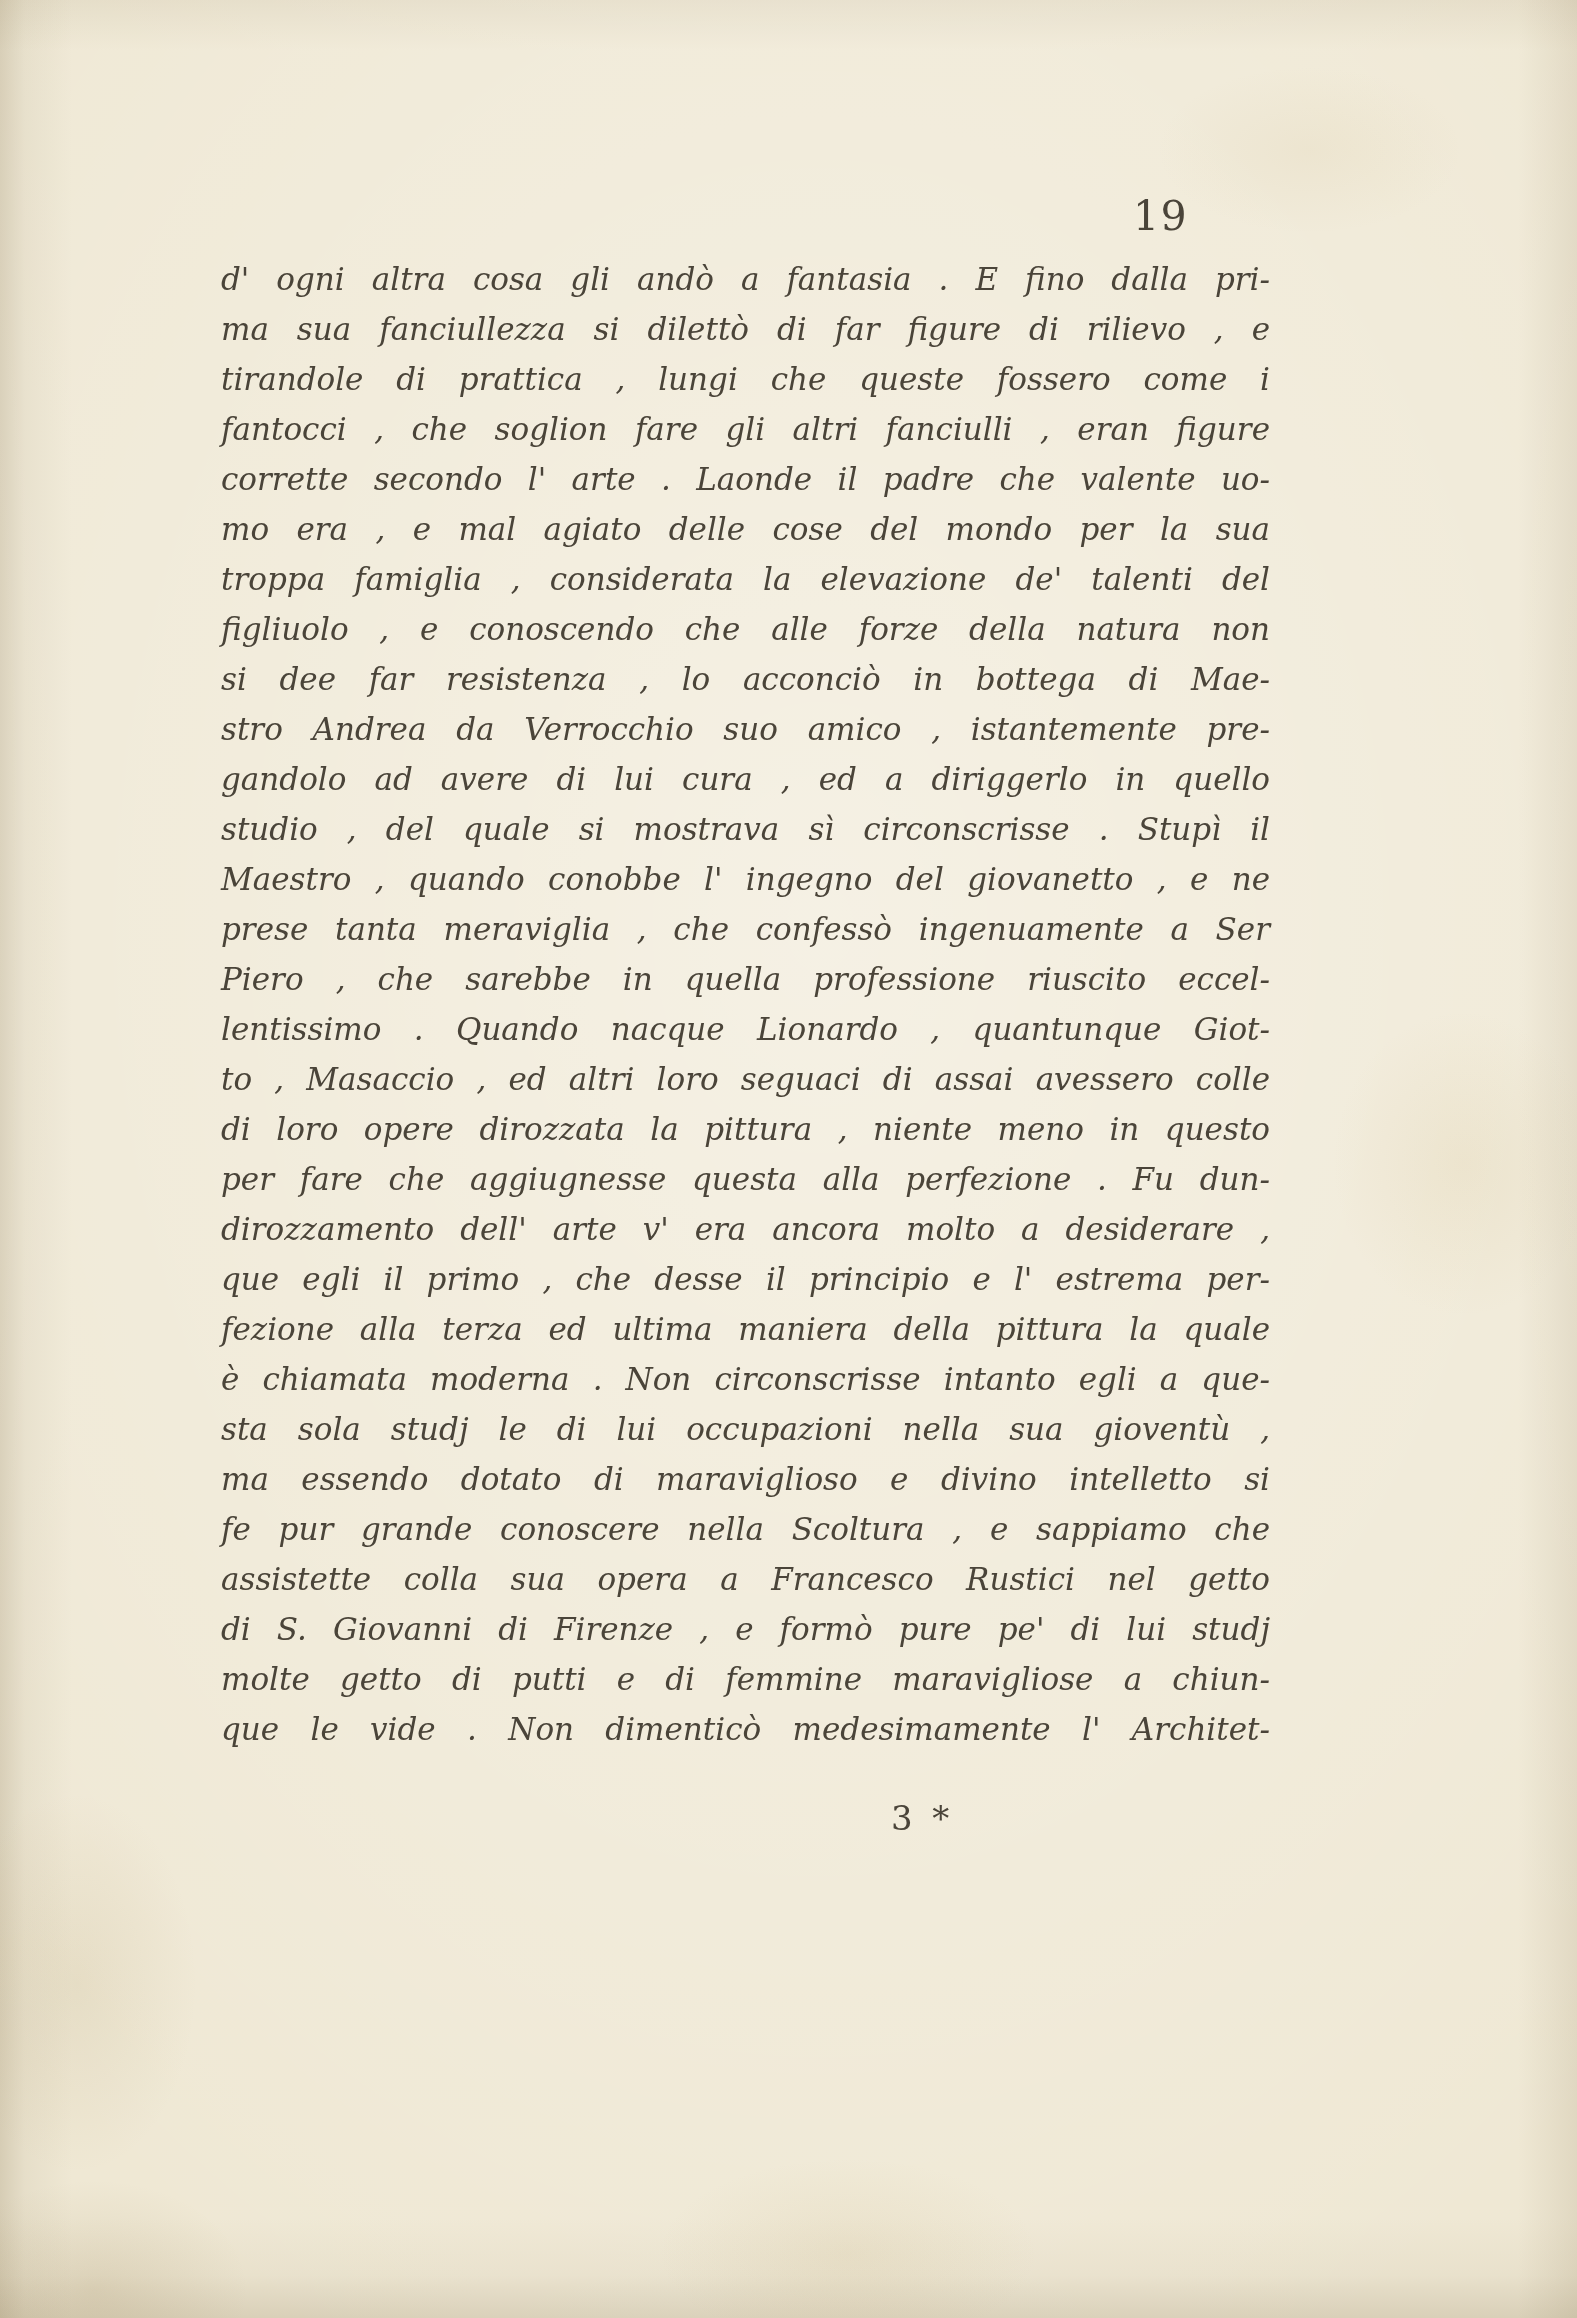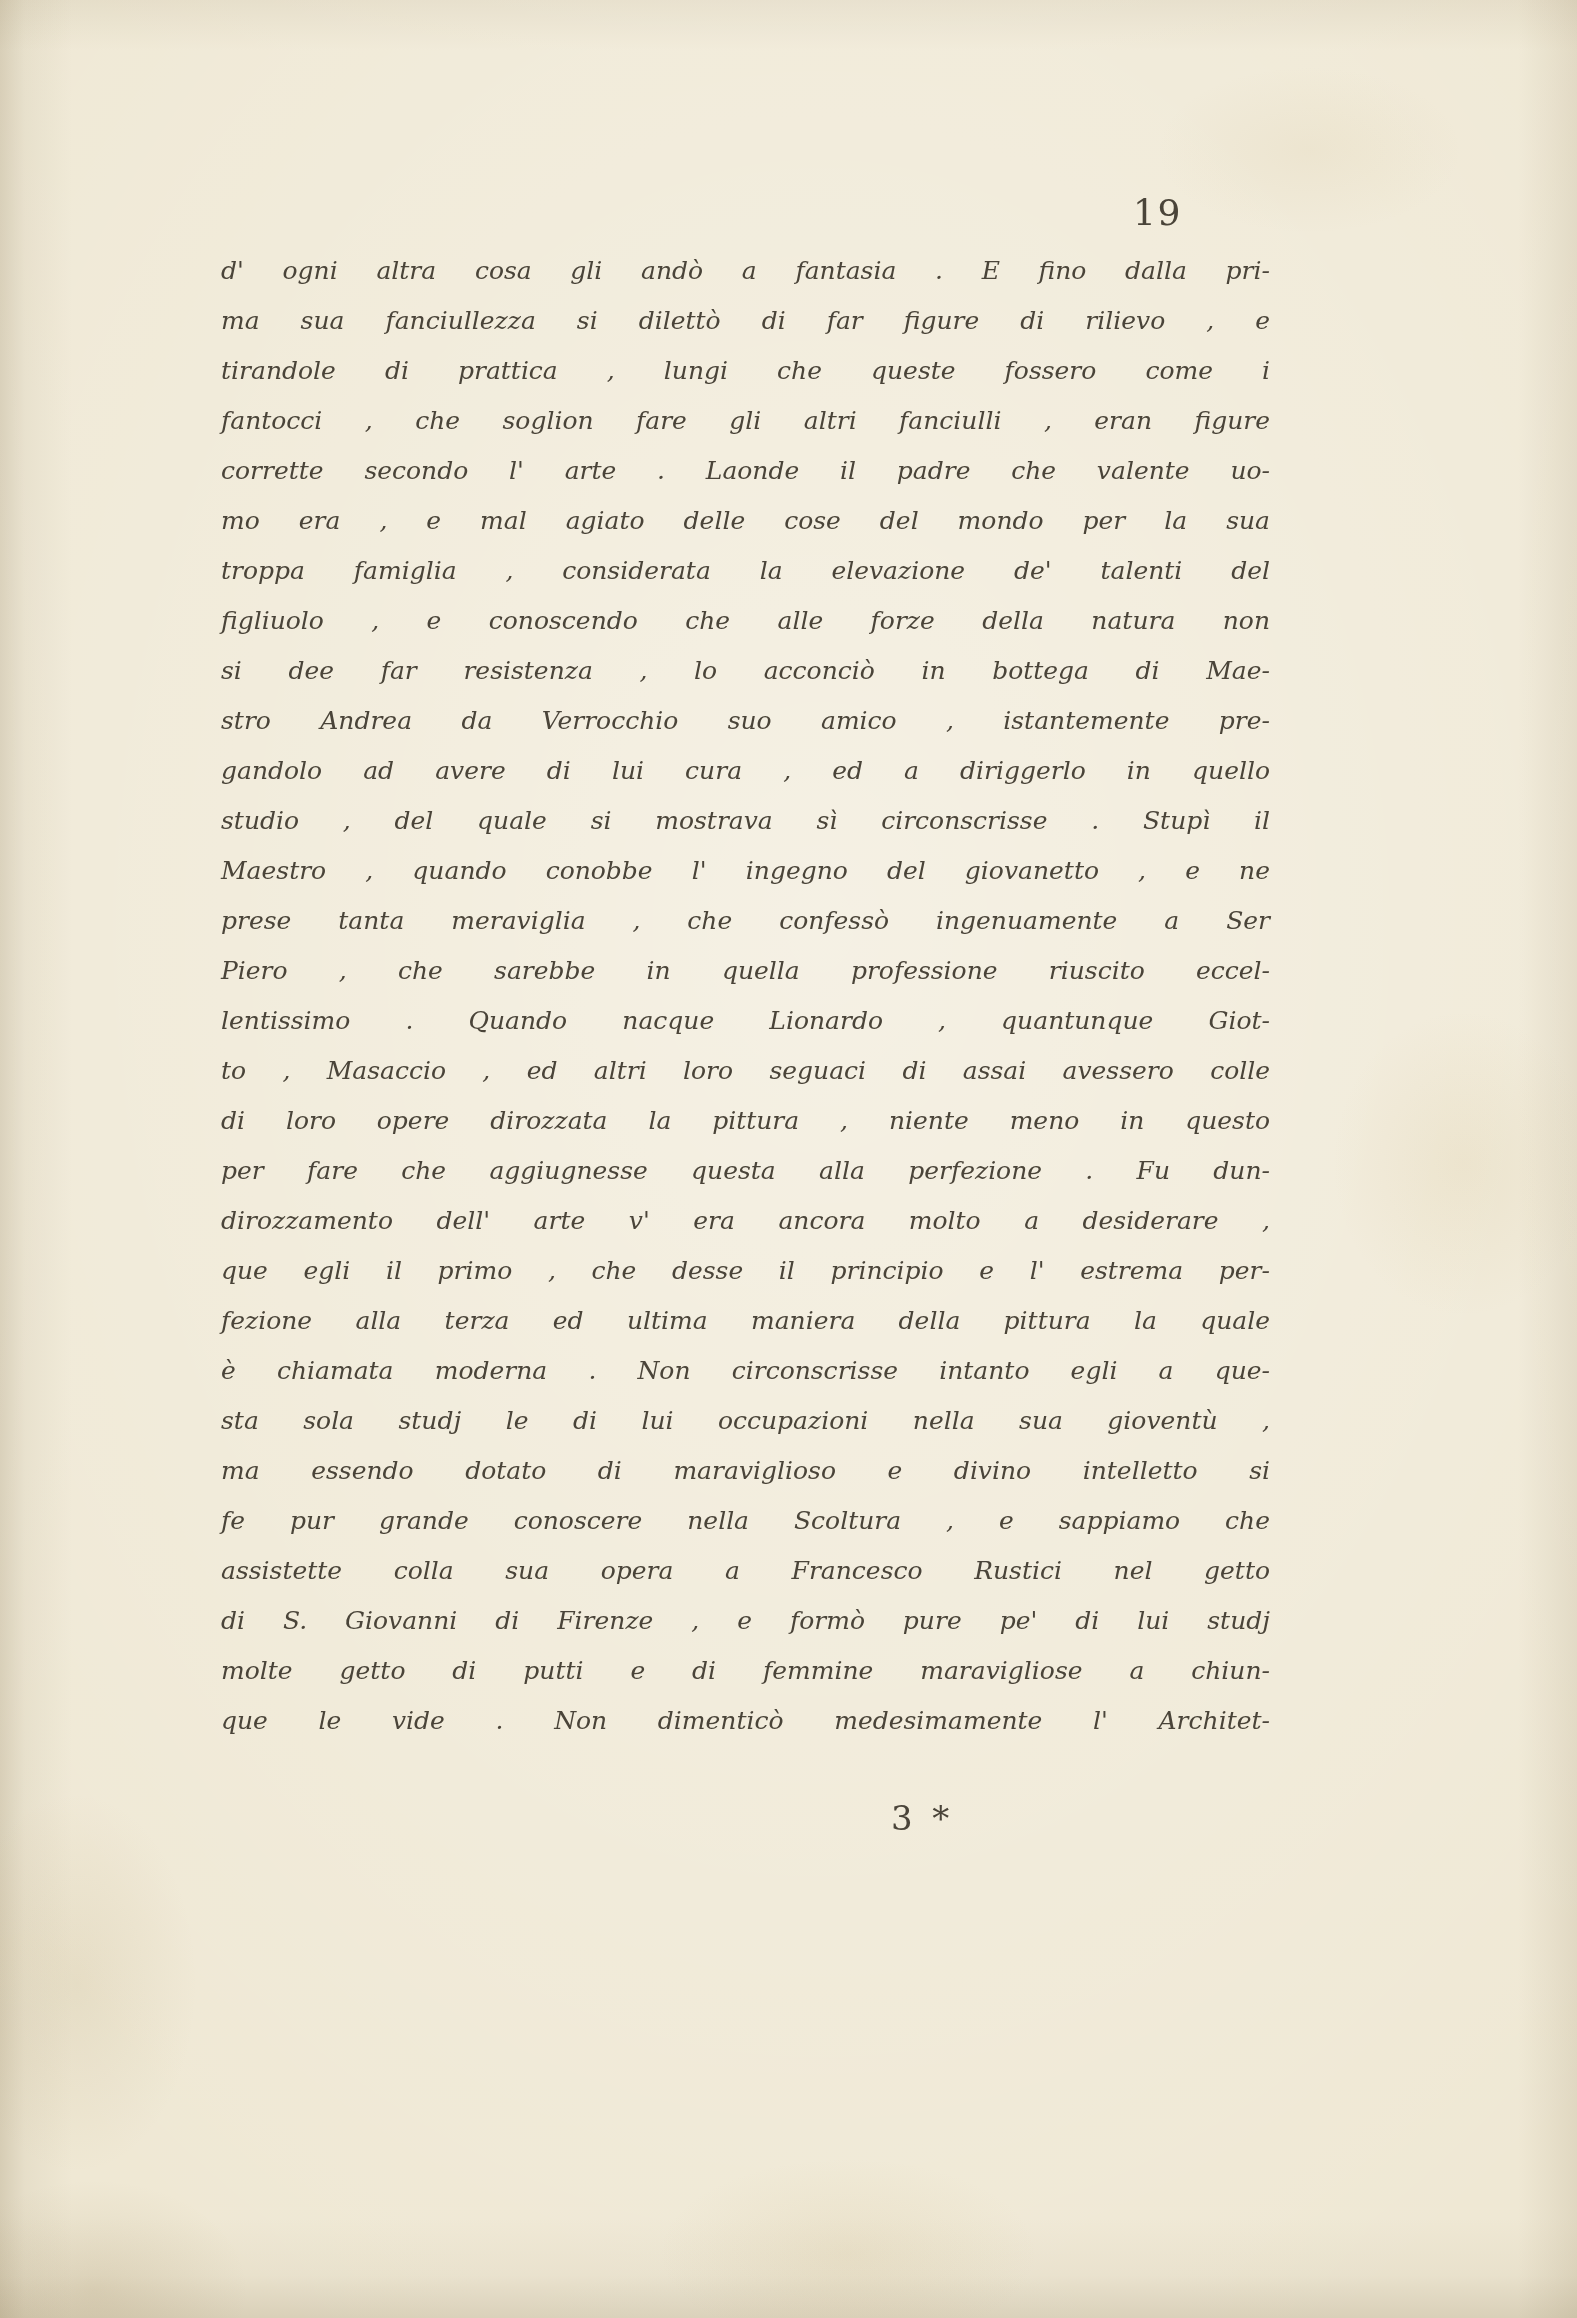--- a/index.html
+++ b/index.html
@@ -39,33 +39,33 @@
   .stain-4 { left: 1156px; top: 66px;  width: 307px; height: 168px;
     background: radial-gradient(closest-side, rgba(185,155,90,0.08), rgba(185,155,90,0)); }
   .stain-5 { left: -59px;  top: 2180px; width: 307px; height: 219px;
     background: radial-gradient(closest-side, rgba(140,115,65,0.14), rgba(140,115,65,0)); }
 
   .page-number {
     position: absolute;
     top: 192px;
     left: 1133px;
     width: 88px;
-    font-size: 36px;
+    font-size: 41px;
     letter-spacing: 1.5px;
     color: #4a4439;
     text-align: left;
   }
   .text-block {
     position: absolute;
     left: 221px;
-    top: 246px;
+    top: 254px;
     width: 1049px;
     color: #4a4439;
     font-style: italic;
-    font-size: 25px;
+    font-size: 31px;
     line-height: 50px;
   }
   .line {
     text-align: justify;
     text-align-last: justify;
     word-spacing: 2.2px;
   }
   .signature-mark {
     position: absolute;
     top: 1798px;

